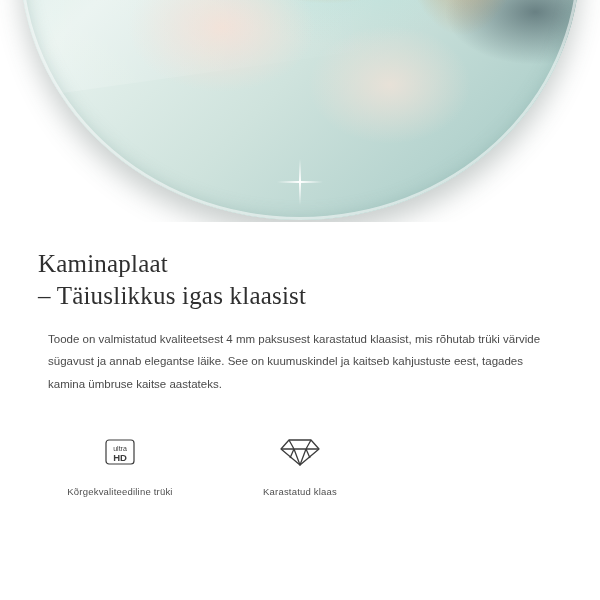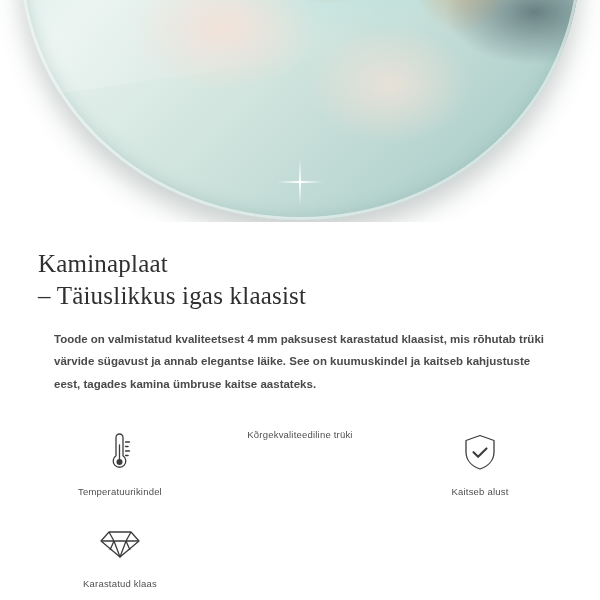--- a/index.html
+++ b/index.html
@@ -118,23 +118,22 @@
     font-weight: 400;
     margin: 0 0 16px 0;
     letter-spacing: 0.2px;
   }
   .title .line2 { display: block; }
 
   .desc {
     font-size: 11.5px;
     line-height: 1.95;
     color: #4a4a4a;
-    margin: 16px;
+    margin: 10px;
     max-width: 528px;
-    font-weight: bold;
   }
 
   
   .features {
     display: grid;
     grid-template-columns: repeat(3, 1fr);
     row-gap: 24px;
     margin: 34px 30px 0 30px;
   }
   .feature {
@@ -176,45 +175,32 @@
   <div class="content">
     <h1 class="title">
       <span>Kaminaplaat</span>
       <span class="line2">– Täiuslikkus igas klaasist</span>
     </h1>
     <p class="desc">Toode on valmistatud kvaliteetsest 4 mm paksusest karastatud klaasist, mis rõhutab trüki värvide sügavust ja annab elegantse läike. See on kuumuskindel ja kaitseb kahjustuste eest, tagades kamina ümbruse kaitse aastateks.</p>
   </div>
 
   <div class="features">
 
+
     <div class="feature">
       <div class="feature-icon">
-        <svg width="34" height="42" viewBox="0 0 34 42" fill="none" stroke="#3c3c3c" stroke-width="1.3" stroke-linecap="round">
-          <path d="M13 6.5a3.5 3.5 0 0 1 7 0v18.2a6.3 6.3 0 1 1-7 0z"></path>
-          <circle cx="16.5" cy="31" r="3" fill="#3c3c3c" stroke="none"></circle>
-          <path d="M16.5 14v14"></path>
-          <path d="M22.5 11h4M22.5 15.5h2.6M22.5 20h4M22.5 24.5h2.6"></path>
+        <svg width="40" height="40" viewBox="0 0 40 40" fill="none" stroke="#3c3c3c" stroke-width="1.2">
+          <rect x="6" y="8" width="28" height="24" rx="3"></rect>
+          <text x="20" y="19" font-family="Liberation Sans, sans-serif" font-size="7" fill="#3c3c3c" stroke="none" text-anchor="middle">ultra</text>
+          <text x="20" y="28.5" font-family="Liberation Sans, sans-serif" font-size="9.5" font-weight="bold" fill="#3c3c3c" stroke="none" text-anchor="middle">HD</text>
         </svg>
       </div>
-      <div class="feature-label">Temperatuurikindel</div>
-    </div>
-
-    <div class="feature">
       <div class="feature-label">Kõrgekvaliteediline trüki</div>
     </div>
 
-    <div class="feature">
-      <div class="feature-icon">
-        <svg width="38" height="42" viewBox="0 0 38 42" fill="none" stroke="#3c3c3c" stroke-width="1.3" stroke-linejoin="round">
-          <path d="M19 4.5 33 9.5v11.2c0 8.3-5.6 14.6-14 17.3-8.4-2.7-14-9-14-17.3V9.5z"></path>
-          <path d="m12.5 21.2 4.6 4.6 8.4-8.4" stroke-width="2.1" stroke-linecap="round"></path>
-        </svg>
-      </div>
-      <div class="feature-label">Kaitseb alust</div>
-    </div>
 
     <div class="feature">
       <div class="feature-icon">
         <svg width="42" height="38" viewBox="0 0 42 38" fill="none" stroke="#3c3c3c" stroke-width="1.3" stroke-linejoin="round">
           <path d="M10 7h22l8 9-19 16L2 16z"></path>
           <path d="M2 16h38M10 7l5 9-4 9M32 7l-5 9 4 9M15 16l6 16 6-16"></path>
         </svg>
       </div>
       <div class="feature-label">Karastatud klaas</div>
     </div>

